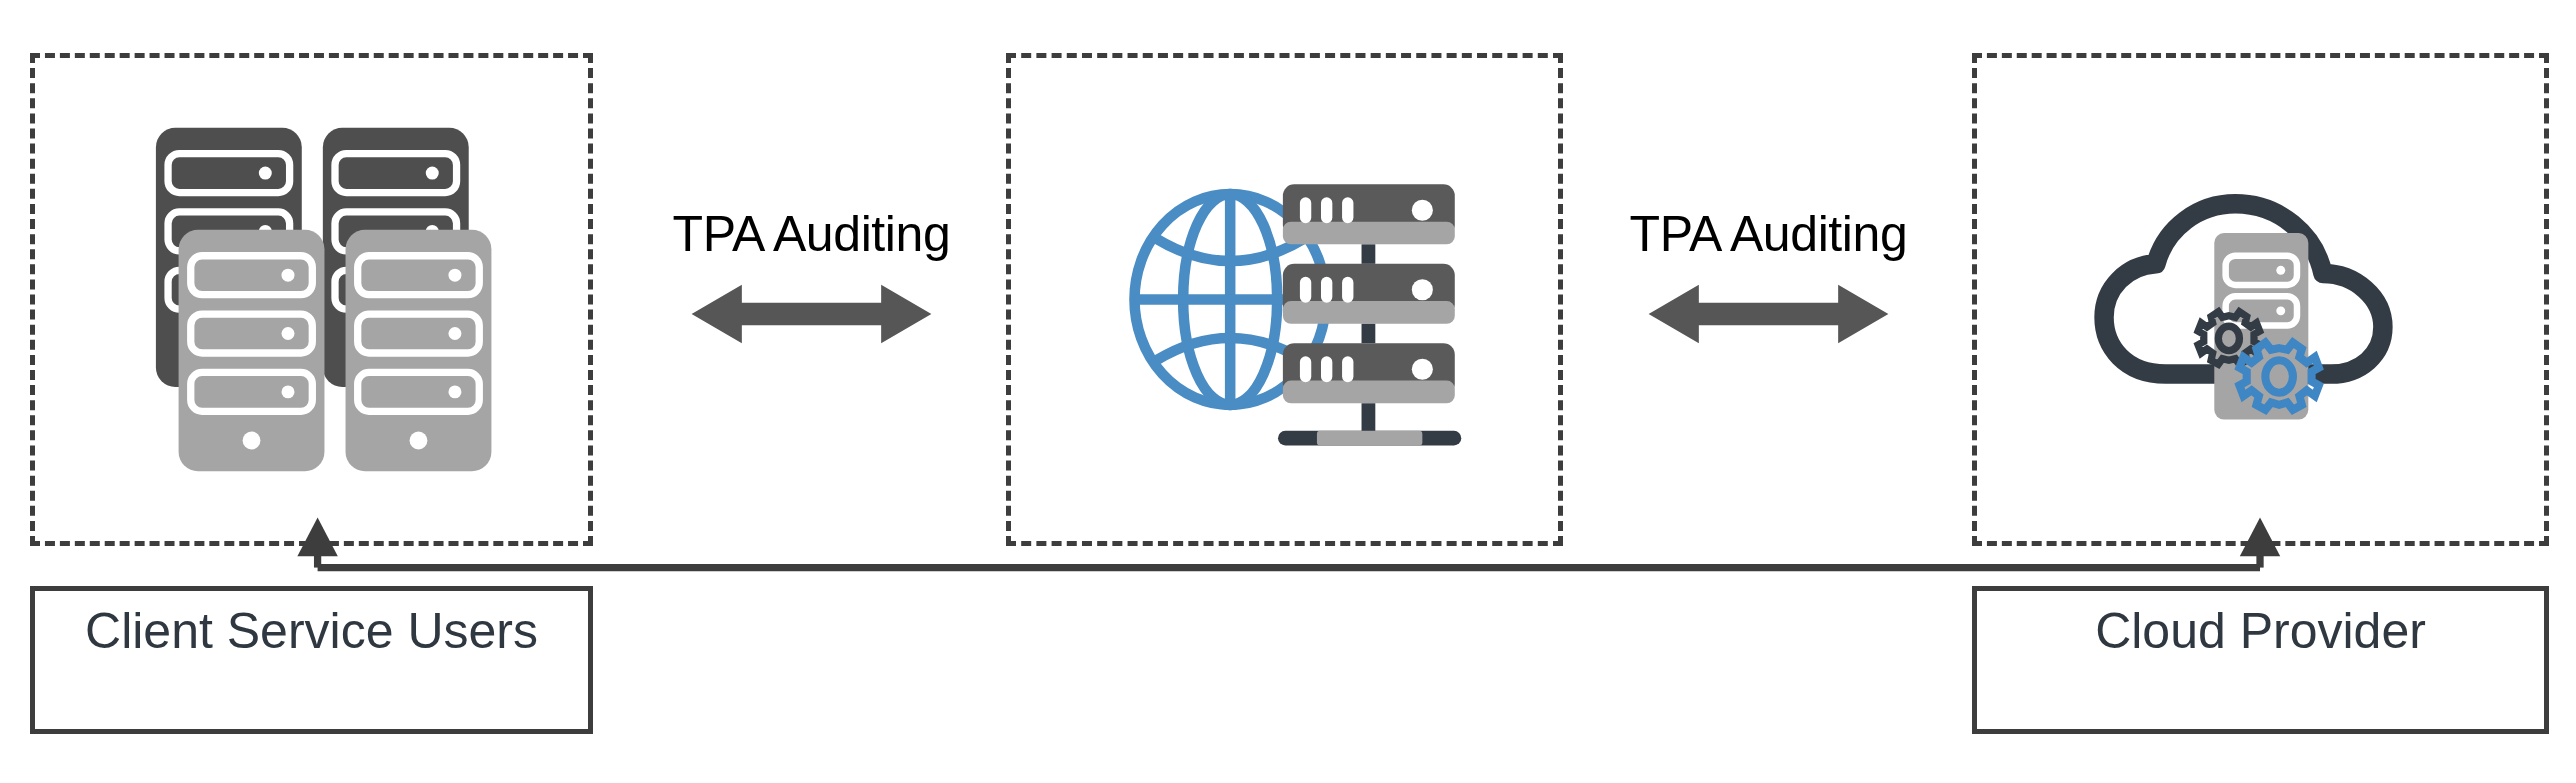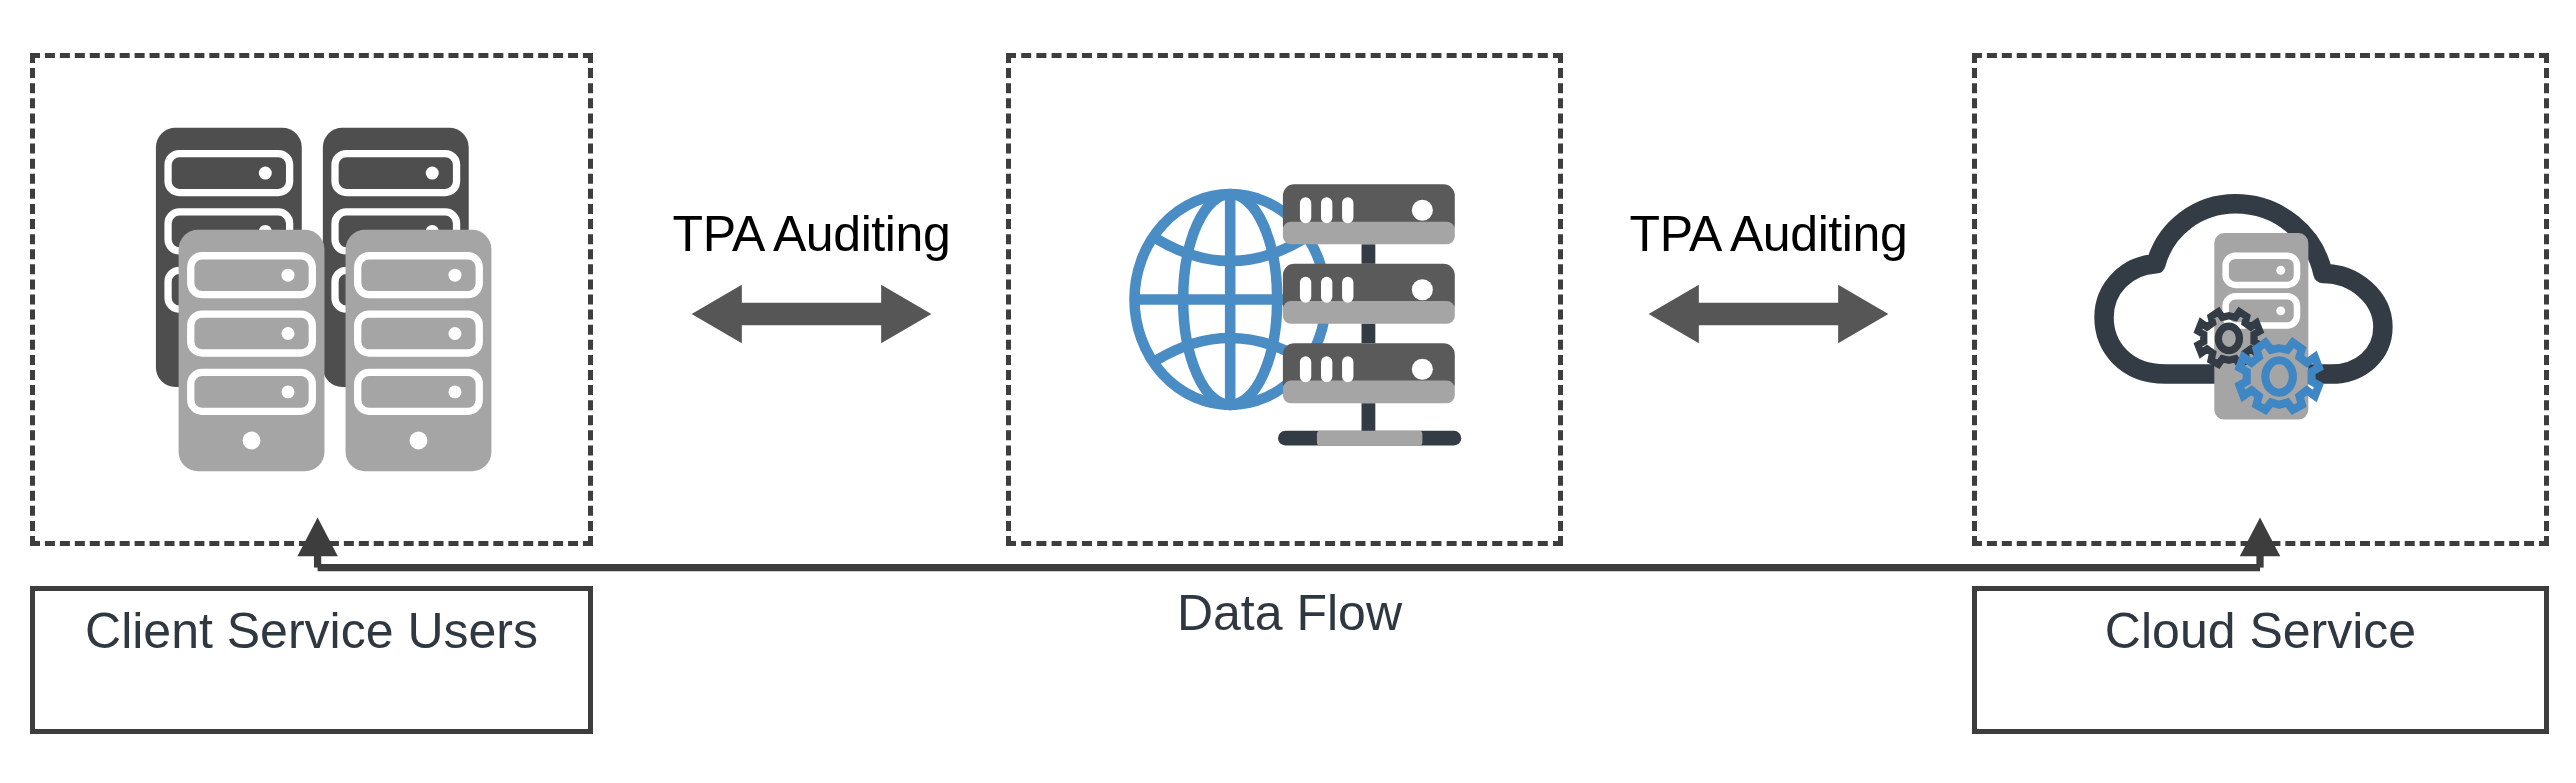--- a/index.html
+++ b/index.html
@@ -267,24 +267,21 @@
       <polygon points="387,8 412,56 362,56" fill="#3d3d3d"></polygon>
 
       <polygon points="2790,8 2815,56 2765,56" fill="#3d3d3d"></polygon>
     </svg>
   </div>
 
   <div class="caption-box" id="caption-client">
     <div class="caption-text">Client Service Users</div>
   </div>
 
-  <div id="caption-dataflow">
-    <div class="caption-text">Data Flow</div>
-  </div>
 
   <div class="caption-box" id="caption-cloud">
     <div class="caption-text">
-      <span>Cloud Service</span><br>
+      <span>Cloud Provider</span><br>
     </div>
   </div>
 
 </div>
 
 
 </body></html>

